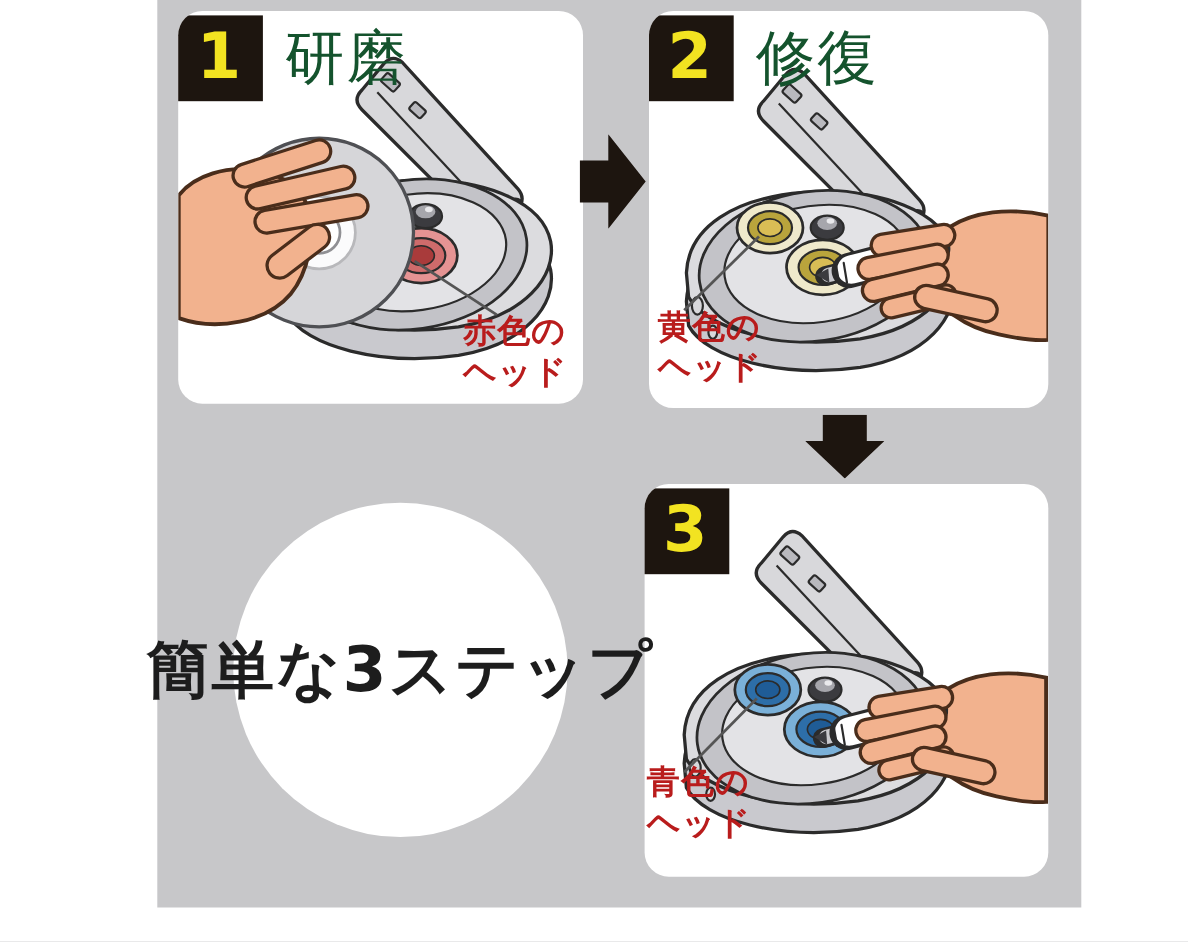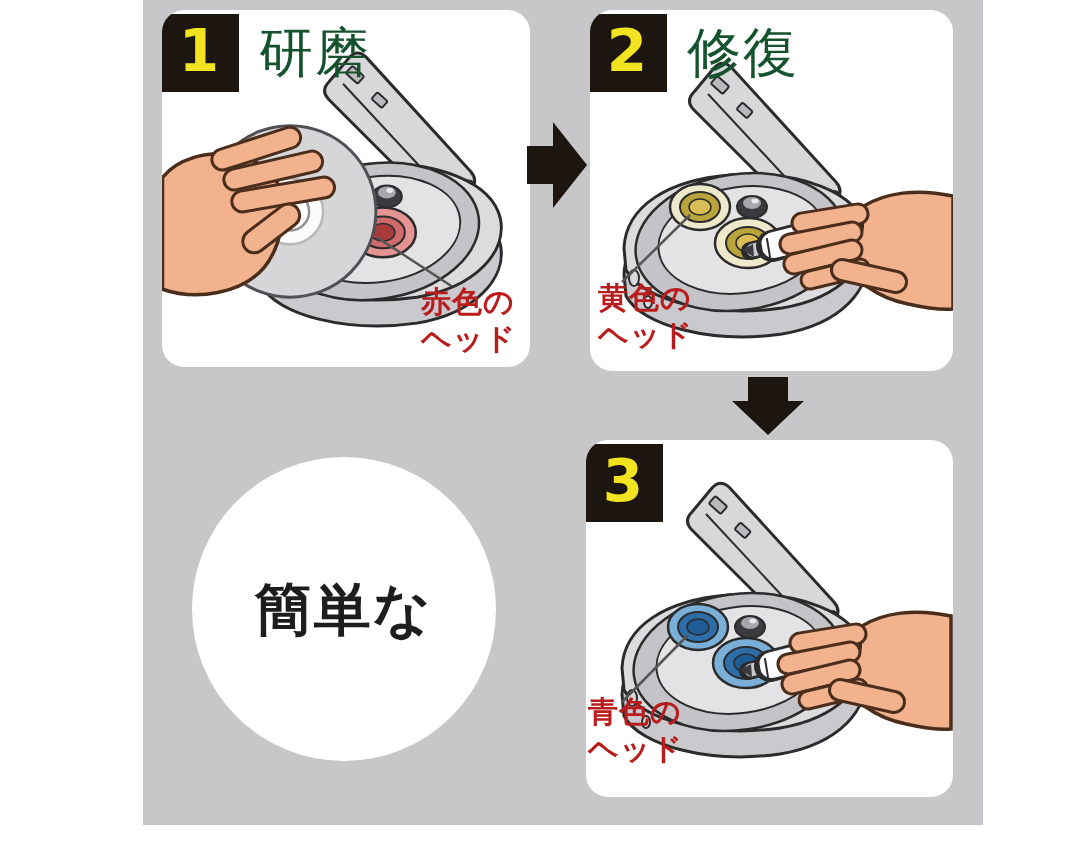--- a/index.html
+++ b/index.html
@@ -39,21 +39,21 @@
     font-weight:700;color:#b91c1c;letter-spacing:1px;
   }
   .head-label span{display:block;}
   .label-1{left:259px;top:273px;}
   .label-2{left:8px;top:257px;margin-top:12px;}
   .label-3{left:2px;top:253px;}
   .arrow{position:absolute;}
   .arrow-right{left:384px;top:122px;}
   .arrow-down{left:589px;top:377px;}
   .badge-circle{
-    position:absolute;left:49px;top:457px;width:304px;height:304px;
+    position:absolute;left:69px;top:457px;width:304px;height:304px;
     border-radius:50%;background:#ffffff;display:flex;flex-direction:row;
     align-items:center;justify-content:center;z-index:3;
   }
   .badge-line{
     font-size:57px;font-weight:900;color:#1d1d1d;line-height:70px;
     letter-spacing:2px;white-space:nowrap;
   }
 </style>
 </head>
 <body>
@@ -265,15 +265,16 @@
 
   <svg class="arrow arrow-right" width="62" height="86">
     <polygon points="0,24 26,24 26,0 60,43 26,86 26,62 0,62" fill="#1d150f"></polygon>
   </svg>
   <svg class="arrow arrow-down" width="72" height="58">
     <polygon points="16,0 56,0 56,24 72,24 36,58 0,24 16,24" fill="#1d150f"></polygon>
   </svg>
 
   <div class="badge-circle">
     <div class="badge-line">簡単な</div>
+    <div class="badge-line">3ステップ</div>
   </div>
 
 </div>
 
 </body></html>

